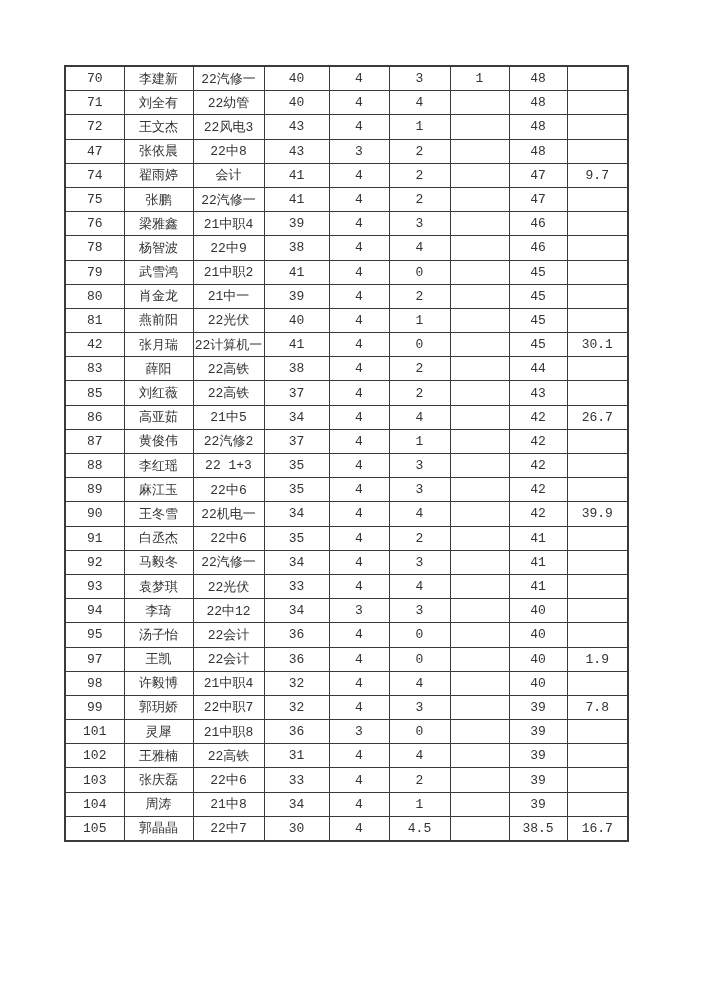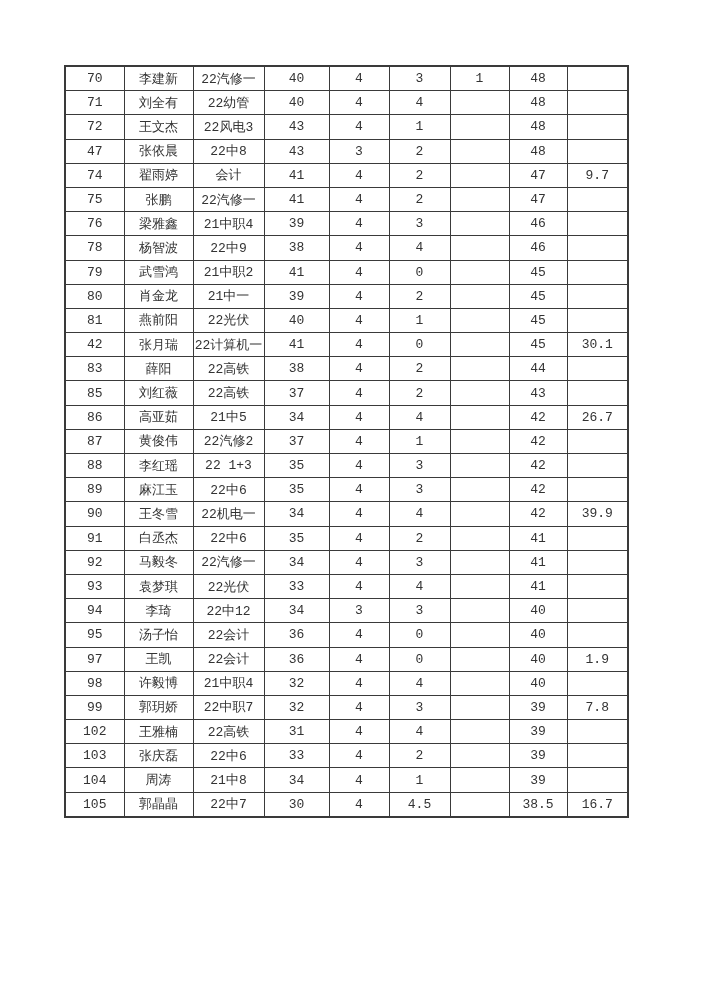--- a/index.html
+++ b/index.html
@@ -344,20 +344,31 @@
           <td>郭玥娇</td>
           <td>22中职7</td>
           <td>32</td>
           <td>4</td>
           <td>3</td>
           <td></td>
           <td>39</td>
           <td>7.8</td>
         </tr>
         <tr>
+          <td>101</td>
+          <td>灵犀</td>
+          <td>21中职8</td>
+          <td>36</td>
+          <td>3</td>
+          <td>0</td>
+          <td></td>
+          <td>39</td>
+          <td></td>
+        </tr>
+        <tr>
           <td>102</td>
           <td>王雅楠</td>
           <td>22高铁</td>
           <td>31</td>
           <td>4</td>
           <td>4</td>
           <td></td>
           <td>39</td>
           <td></td>
         </tr>

